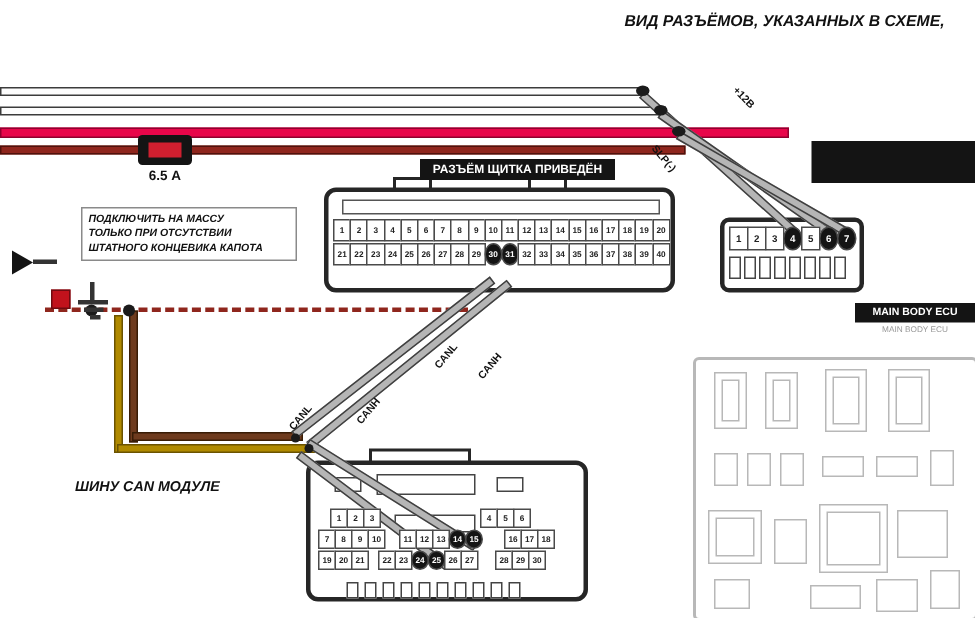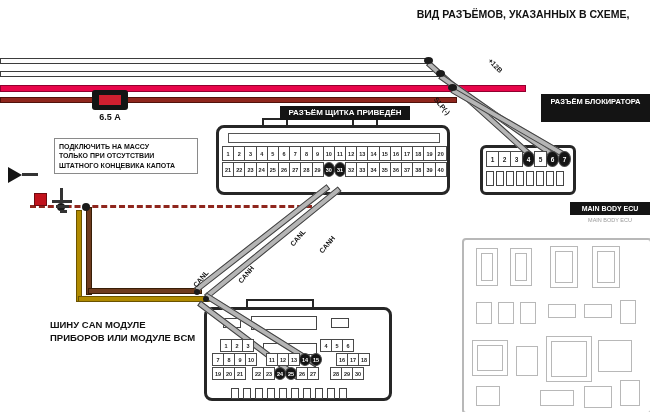--- a/index.html
+++ b/index.html
@@ -4,21 +4,21 @@
 <style>
   html,body{margin:0;padding:0;background:#fff;}
   #canvas{position:relative;width:650px;height:412px;background:#fff;overflow:hidden;
           font-family:"Liberation Sans",sans-serif;color:#111;}
   .abs{position:absolute;}
   
   #note-tr{left:398px;top:8px;width:250px;text-align:center;font-size:10.5px;font-weight:bold;line-height:1.25;}
   #gnote{left:54px;top:138px;width:134px;border:1.5px solid #8a8a8a;background:#fff;
          padding:3px 4px;font-size:7px;font-weight:bold;line-height:1.35;}
   #cannote{left:50px;top:318px;width:170px;font-size:9.5px;font-weight:bold;line-height:1.4;}
-  .blockline{display:block;}
+  .blockline{display:block;font-style:italic;}
   
   .blabel{background:#141414;color:#fff;font-weight:bold;text-align:center;}
   #clabel{left:280px;top:106px;width:130px;height:14px;font-size:8px;line-height:14px;}
   #slabel{left:541px;top:94px;width:109px;height:28px;font-size:7.5px;line-height:12px;padding-top:2px;box-sizing:border-box;}
   #mbelabel{left:570px;top:202px;width:80px;height:13px;font-size:7px;line-height:13px;}
   #mbesub{left:570px;top:217px;width:80px;text-align:center;font-size:5.5px;color:#999;}
   
   .hwire{position:absolute;box-sizing:content-box;}
   #w1{left:0;top:58px;width:430px;height:4px;background:#fdfdfd;border:1.5px solid #3c3c3c;}
   #w2{left:0;top:71px;width:442px;height:4px;background:#fdfdfd;border:1.5px solid #3c3c3c;}
@@ -284,21 +284,20 @@
       <span class="pin">27</span>
     </div>
   <div class="pinrow bcm-pins" style="left:330px;top:367px;">
       <span class="pin">28</span>
       <span class="pin">29</span>
       <span class="pin">30</span>
     </div>
 
   <div id="clabel" class="abs blabel">РАЗЪЁМ ЩИТКА ПРИВЕДЁН</div>
   <div id="slabel" class="abs blabel">
-    <span class="blockline">РАЗЪЁМ БЛОКИРАТОРА</span>
   </div>
   <div id="mbelabel" class="abs blabel">MAIN BODY ECU</div>
   <div id="mbesub" class="abs">MAIN BODY ECU</div>
 
   <div class="wlabel" style="left:492px;top:57px;transform:rotate(46deg);">+12В</div>
   <div class="wlabel" style="left:438px;top:96px;transform:rotate(50deg);">SLP(-)</div>
   <div class="wlabel" style="left:192px;top:284px;transform:rotate(-50deg);">CANL</div>
   <div class="wlabel" style="left:237px;top:280px;transform:rotate(-50deg);">CANH</div>
   <div class="wlabel" style="left:289px;top:243px;transform:rotate(-50deg);">CANL</div>
   <div class="wlabel" style="left:318px;top:250px;transform:rotate(-50deg);">CANH</div>
@@ -306,16 +305,15 @@
   <div id="note-tr" class="abs">
     <span class="blockline">ВИД РАЗЪЁМОВ, УКАЗАННЫХ В СХЕМЕ,</span>
   </div>
   <div id="gnote" class="abs">
     <span class="blockline">ПОДКЛЮЧИТЬ НА МАССУ</span>
     <span class="blockline">ТОЛЬКО ПРИ ОТСУТСТВИИ</span>
     <span class="blockline">ШТАТНОГО КОНЦЕВИКА КАПОТА</span>
   </div>
   <div id="cannote" class="abs">
     <span class="blockline">ШИНУ CAN МОДУЛЕ</span>
-    <span class="blockline">ПРИБОРОВ ИЛИ МОДУЛЕ BCM</span>
   </div>
 
 </div>
 
 </body></html>

